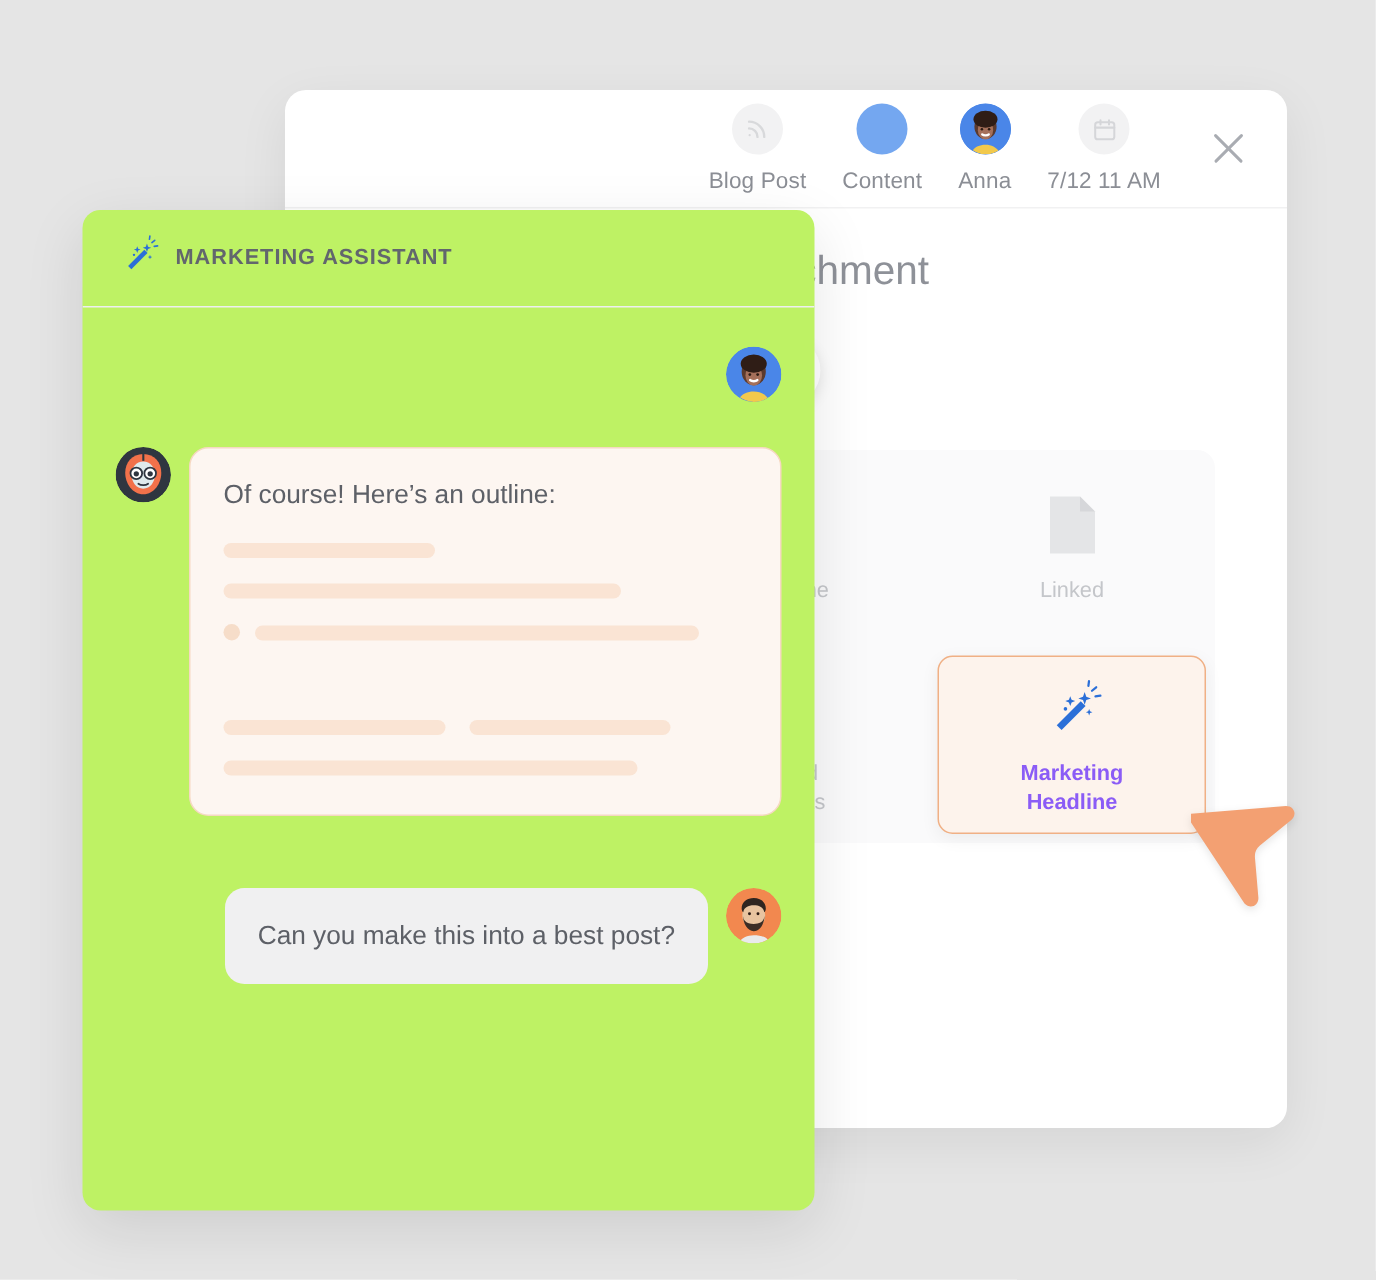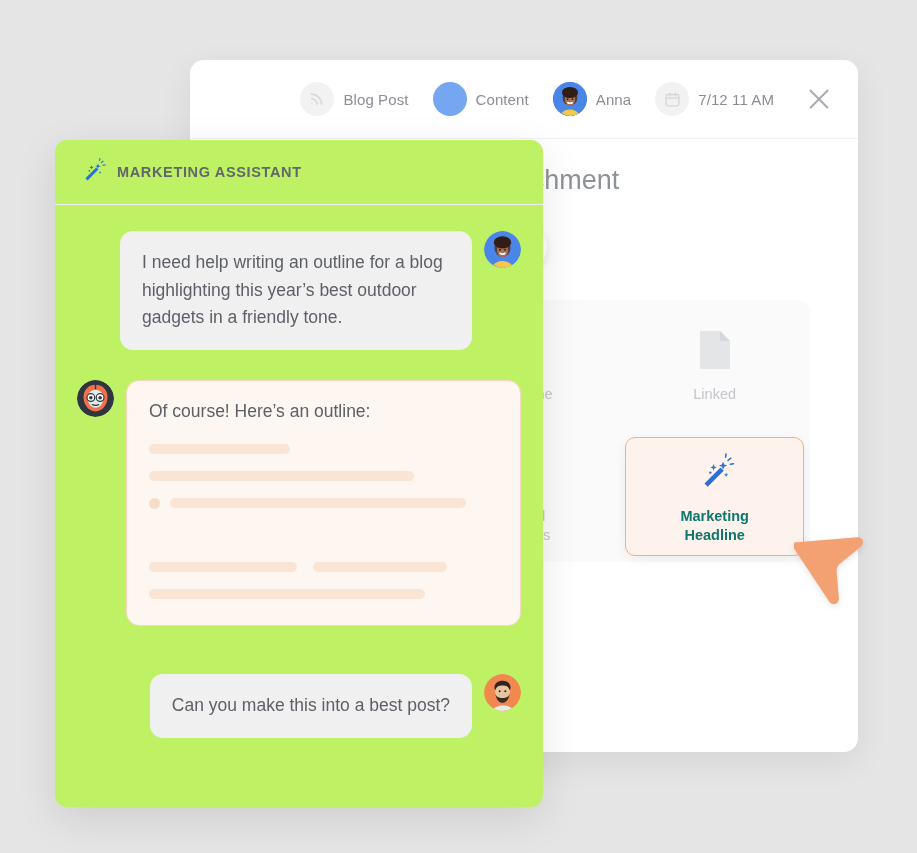--- a/index.html
+++ b/index.html
@@ -18,21 +18,21 @@
     background: #ffffff;
     border-radius: 14px;
     box-shadow: 0 10px 34px rgba(0,0,0,0.07);
   }
   .task-toolbar {
     position: absolute; left: 0; top: 0; width: 100%; height: 79px;
     display: flex; align-items: center; justify-content: flex-end;
     padding-right: 22px; gap: 0px;
     border-bottom: 1px solid #f1f1f2;
   }
-  .chip { display: flex; align-items: center; gap: 9px; margin-left: 24px; }
+  .chip { display: flex; align-items: center; gap: 9px; margin-left: 24px; flex-direction: column; }
   .chip-label { font-size: 15px; color: #8b8e95; letter-spacing: .1px; white-space: nowrap; }
   .chip-circle {
     width: 34px; height: 34px; border-radius: 50%;
     display: flex; align-items: center; justify-content: center;
     flex: none;
   }
   .chip-circle.gray { background: #f2f2f3; }
   .chip-circle.blue { background: #74a7f0; }
   .close-btn {
     width: 34px; height: 34px; margin-left: 28px;
@@ -81,21 +81,21 @@
   .attach-label {
     font-size: 14.5px; color: #c4c6ca; text-align: center; line-height: 1.3;
   }
   .attach-icon { width: 46px; height: 46px; display: flex; align-items: center; justify-content: center; }
 
   .attach-item.active {
     background: #fdf3ec; border: 1.6px solid #f0b085;
     margin: 6px; position: relative; z-index: 3;
     box-shadow: 0 3px 12px rgba(0,0,0,0.06);
   }
-  .attach-item.active .attach-label { color: #0f766e; font-weight: 600; }
+  .attach-item.active .attach-label { color: #8b5cf6; font-weight: 600; }
 
   
   .chat-panel {
     position: absolute; left: 55px; top: 140px;
     width: 488px; height: 667px;
     background: #bef264; border-radius: 12px;
     box-shadow: 0 12px 40px rgba(0,0,0,0.10);
     overflow: hidden;
   }
   .chat-header {
@@ -273,21 +273,20 @@
           <circle cx="15.3" cy="20.6" r="1.2" fill="#2b6fd8"></circle>
           <path d="M33 8.5l2.8-2.3M35.3 12.2l3.3-.5M30.6 5.2l.4-3.1" stroke="#2b6fd8" stroke-width="1.6" stroke-linecap="round"></path>
         </svg>
       </span>
       <span class="chat-header-title">MARKETING ASSISTANT</span>
     </div>
 
     <div class="chat-body">
 
       <div class="msg-row user">
-        <div class="bubble-gray">I need help writing an outline for a blog highlighting this year’s best outdoor gadgets in a friendly tone.</div>
         <div class="msg-avatar">
           <svg width="37" height="37" viewBox="0 0 34 34">
             <circle cx="17" cy="17" r="17" fill="#4a86e8"></circle>
             <path d="M17 27.5c-4 0-7 1.6-8.4 3.6A17 17 0 0017 34c3.2 0 6.1-.9 8.6-2.5-1.5-2.2-4.5-4-8.6-4z" fill="#f2c94c"></path>
             <ellipse cx="17" cy="15.5" rx="7.4" ry="8.2" fill="#5b3a2e"></ellipse>
             <ellipse cx="17" cy="17.8" rx="5.1" ry="6.2" fill="#a5705a"></ellipse>
             <ellipse cx="17" cy="10.5" rx="8" ry="5.6" fill="#2f1d16"></ellipse>
             <circle cx="14.6" cy="17.2" r="0.85" fill="#2b1a13"></circle>
             <circle cx="19.4" cy="17.2" r="0.85" fill="#2b1a13"></circle>
             <path d="M14.8 20.6c.9.9 3.5.9 4.4 0" stroke="#fff" stroke-width="1.5" fill="none" stroke-linecap="round"></path>

